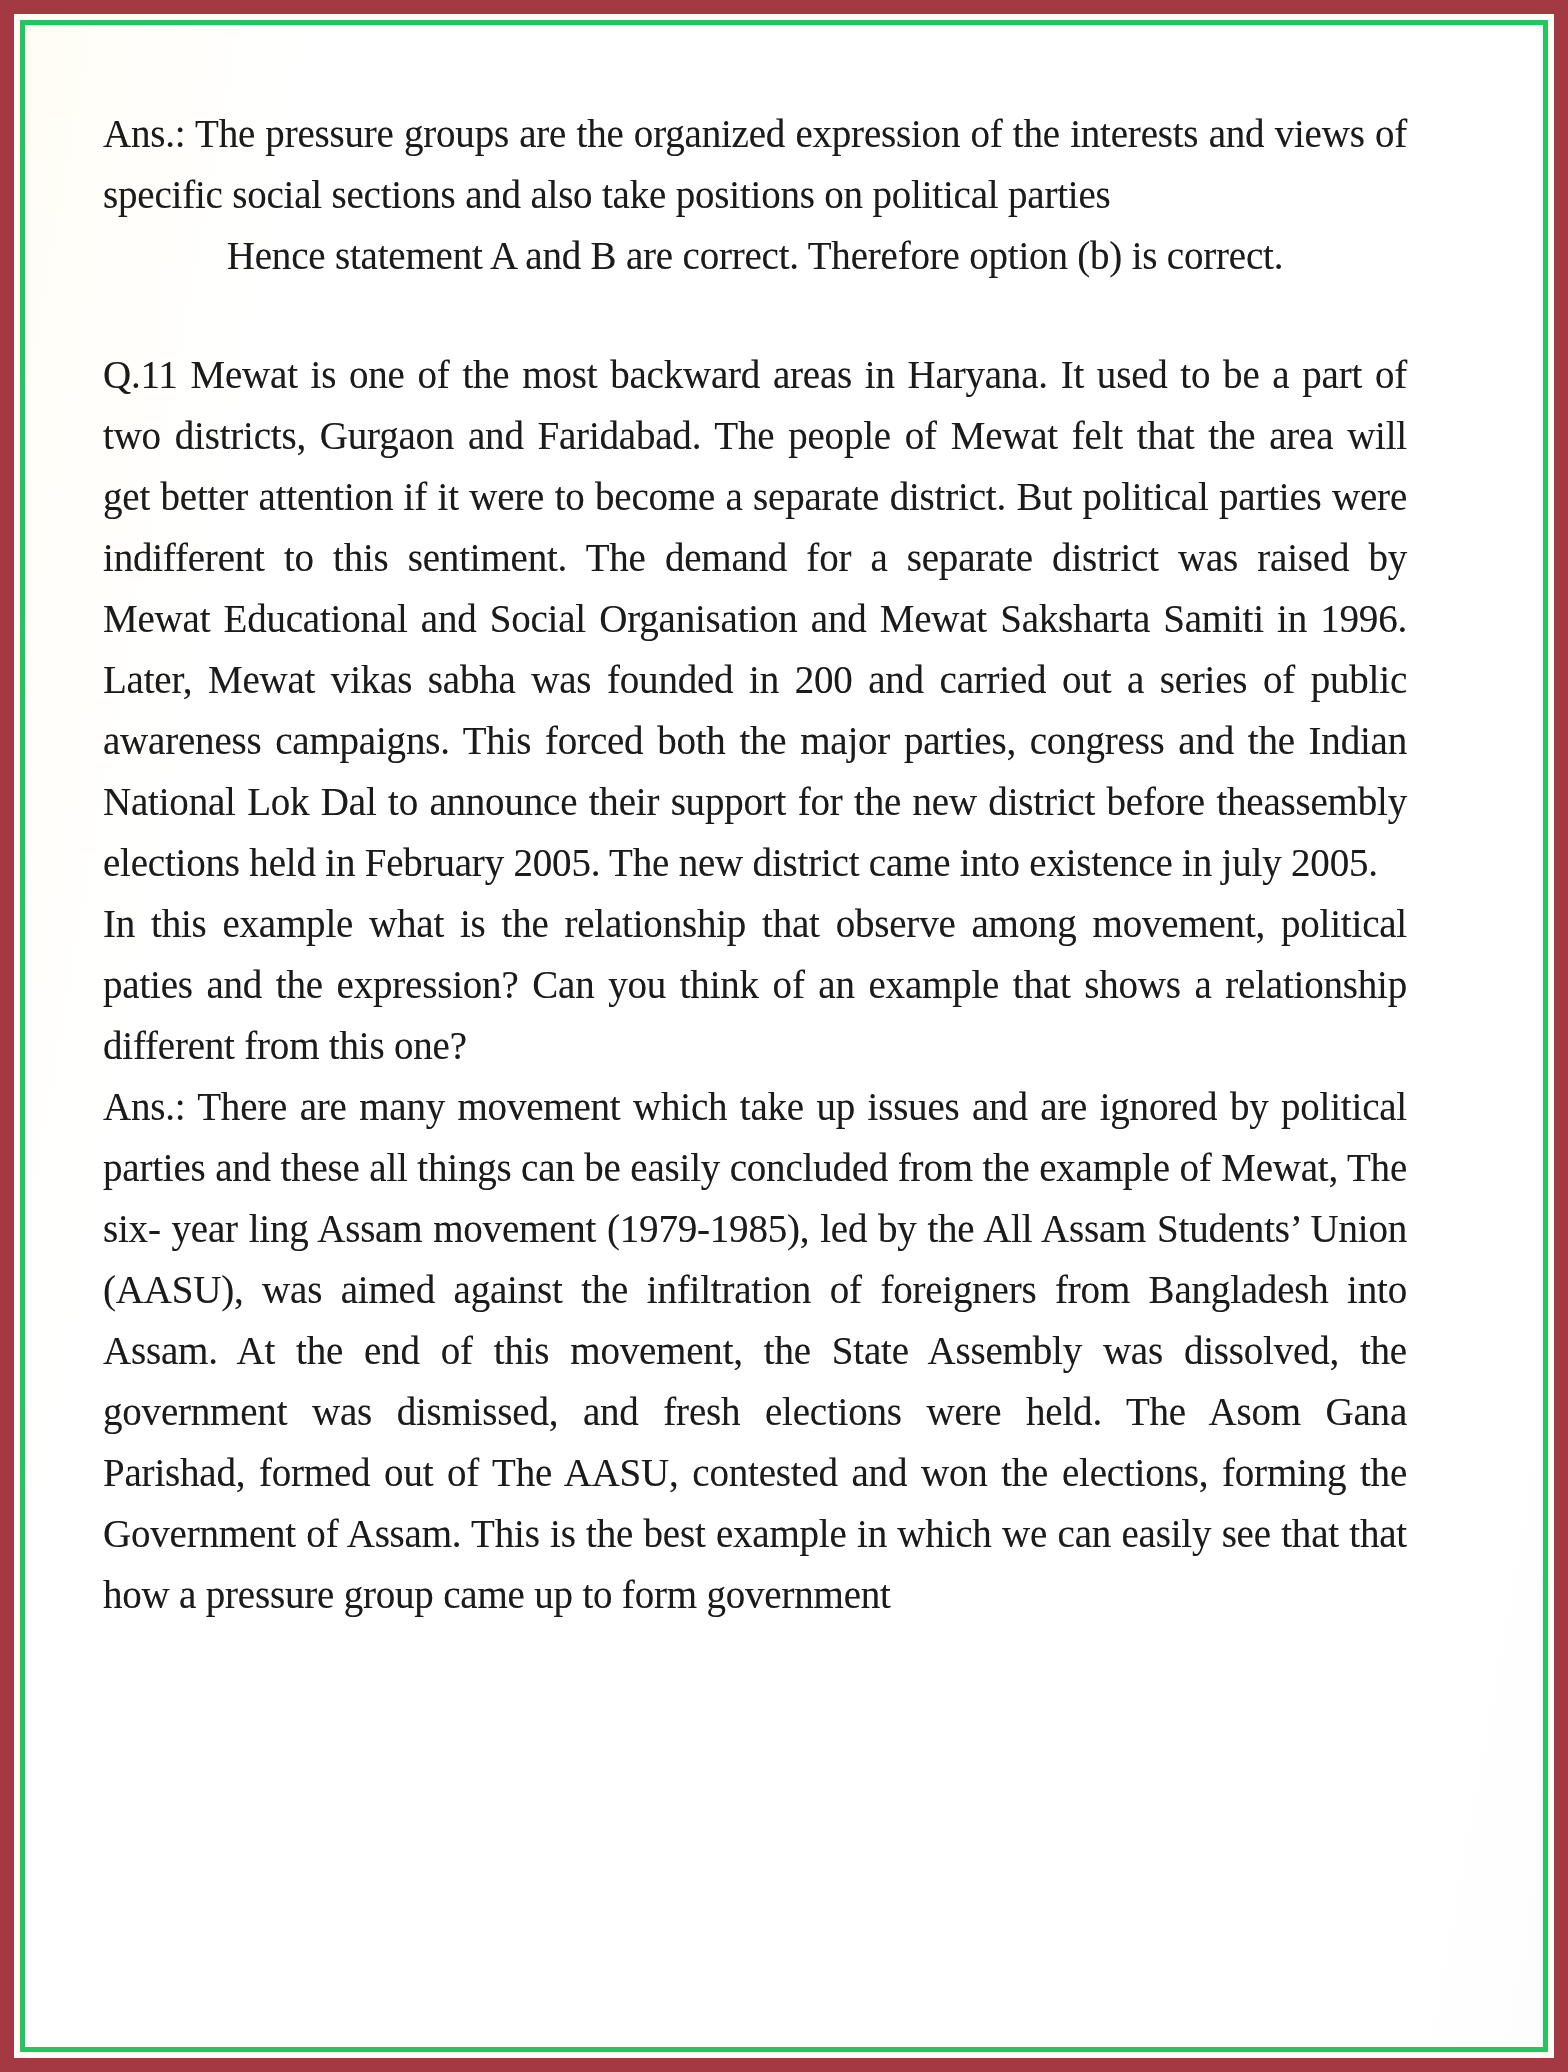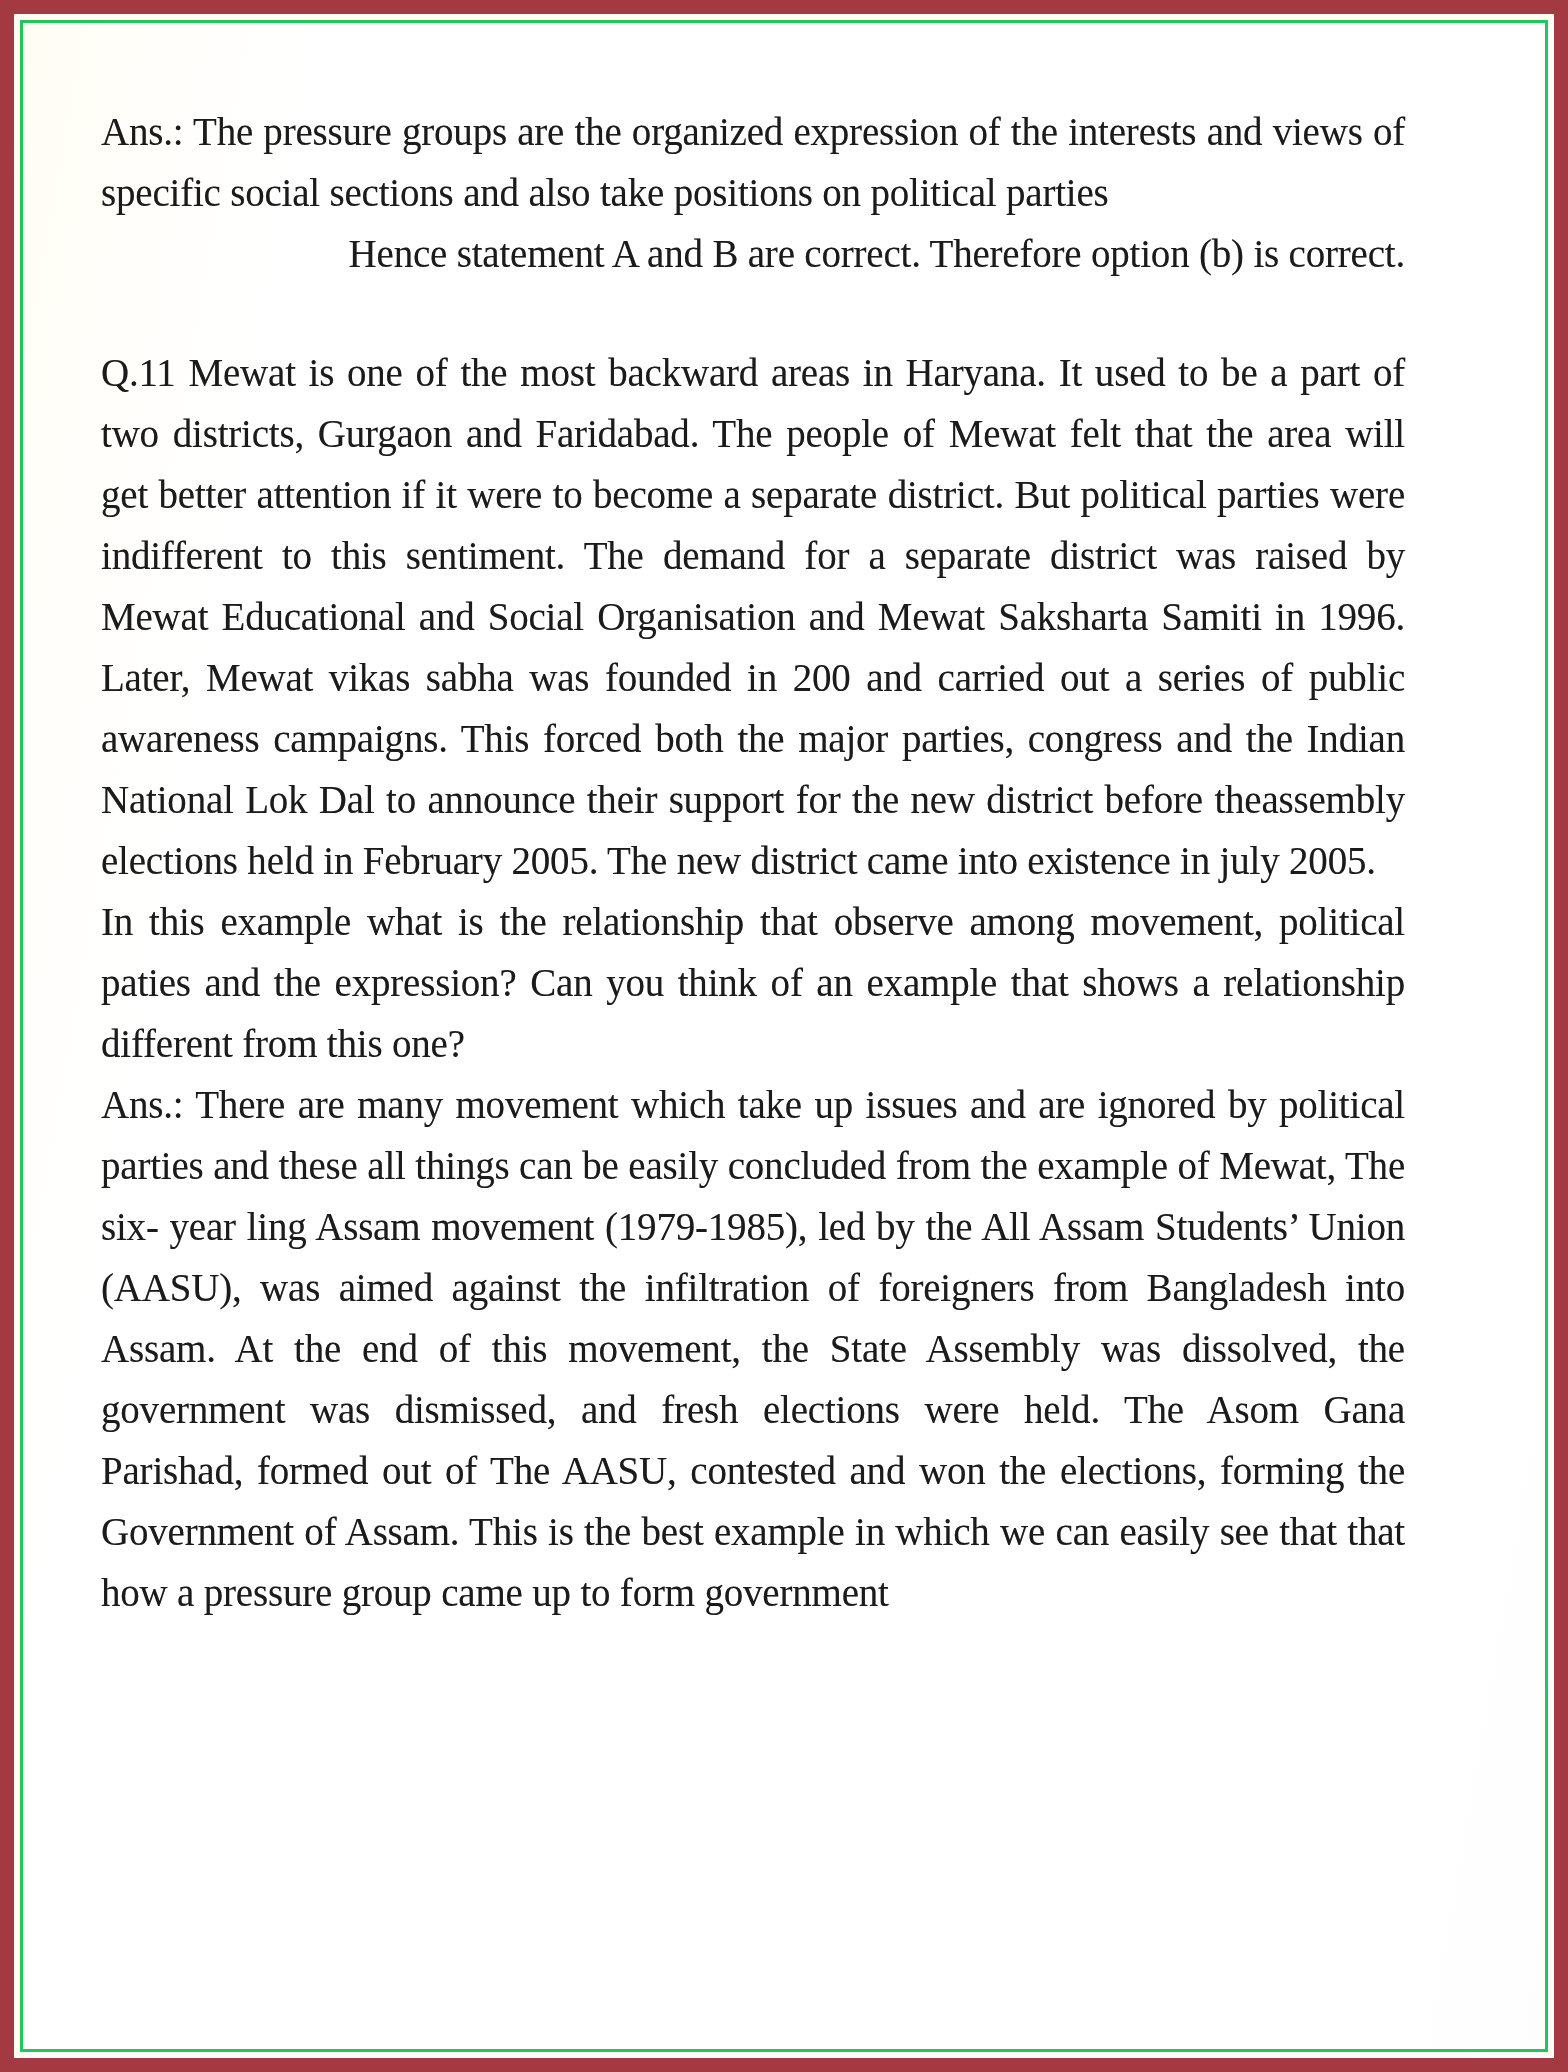--- a/index.html
+++ b/index.html
@@ -30,21 +30,21 @@
     height: 100%;
     box-sizing: border-box;
     background: #fffdf6;          
     padding: 6px;
   }
   .frame-inner-rule {
     position: relative;
     width: 100%;
     height: 100%;
     box-sizing: border-box;
-    border: 3px solid #22c55e;    
+    border: 5px solid #22c55e;    
     background: #fffefa;
   }
   .page-sheet {
     position: absolute;
     inset: 0;
     background: linear-gradient(100deg,#fffdf3 0%,#fffefa 7%,#ffffff 16%,#ffffff 92%,#fdfdfd 100%);
     overflow: hidden;
   }
 
   
@@ -66,21 +66,21 @@
     
     transform-origin: left top;
   }
   .para-last-line-left {
     text-align-last: left;
   }
   .spacer-block {
     height: 58px;
   }
   .tight {
-    text-align: right;
+    text-align: center;
   }
   .ink {
     
     text-shadow: 0 0 0.6px rgba(0,0,0,0.35);
   }
 </style>
 </head>
 <body>
 
 <div class="page-frame">

